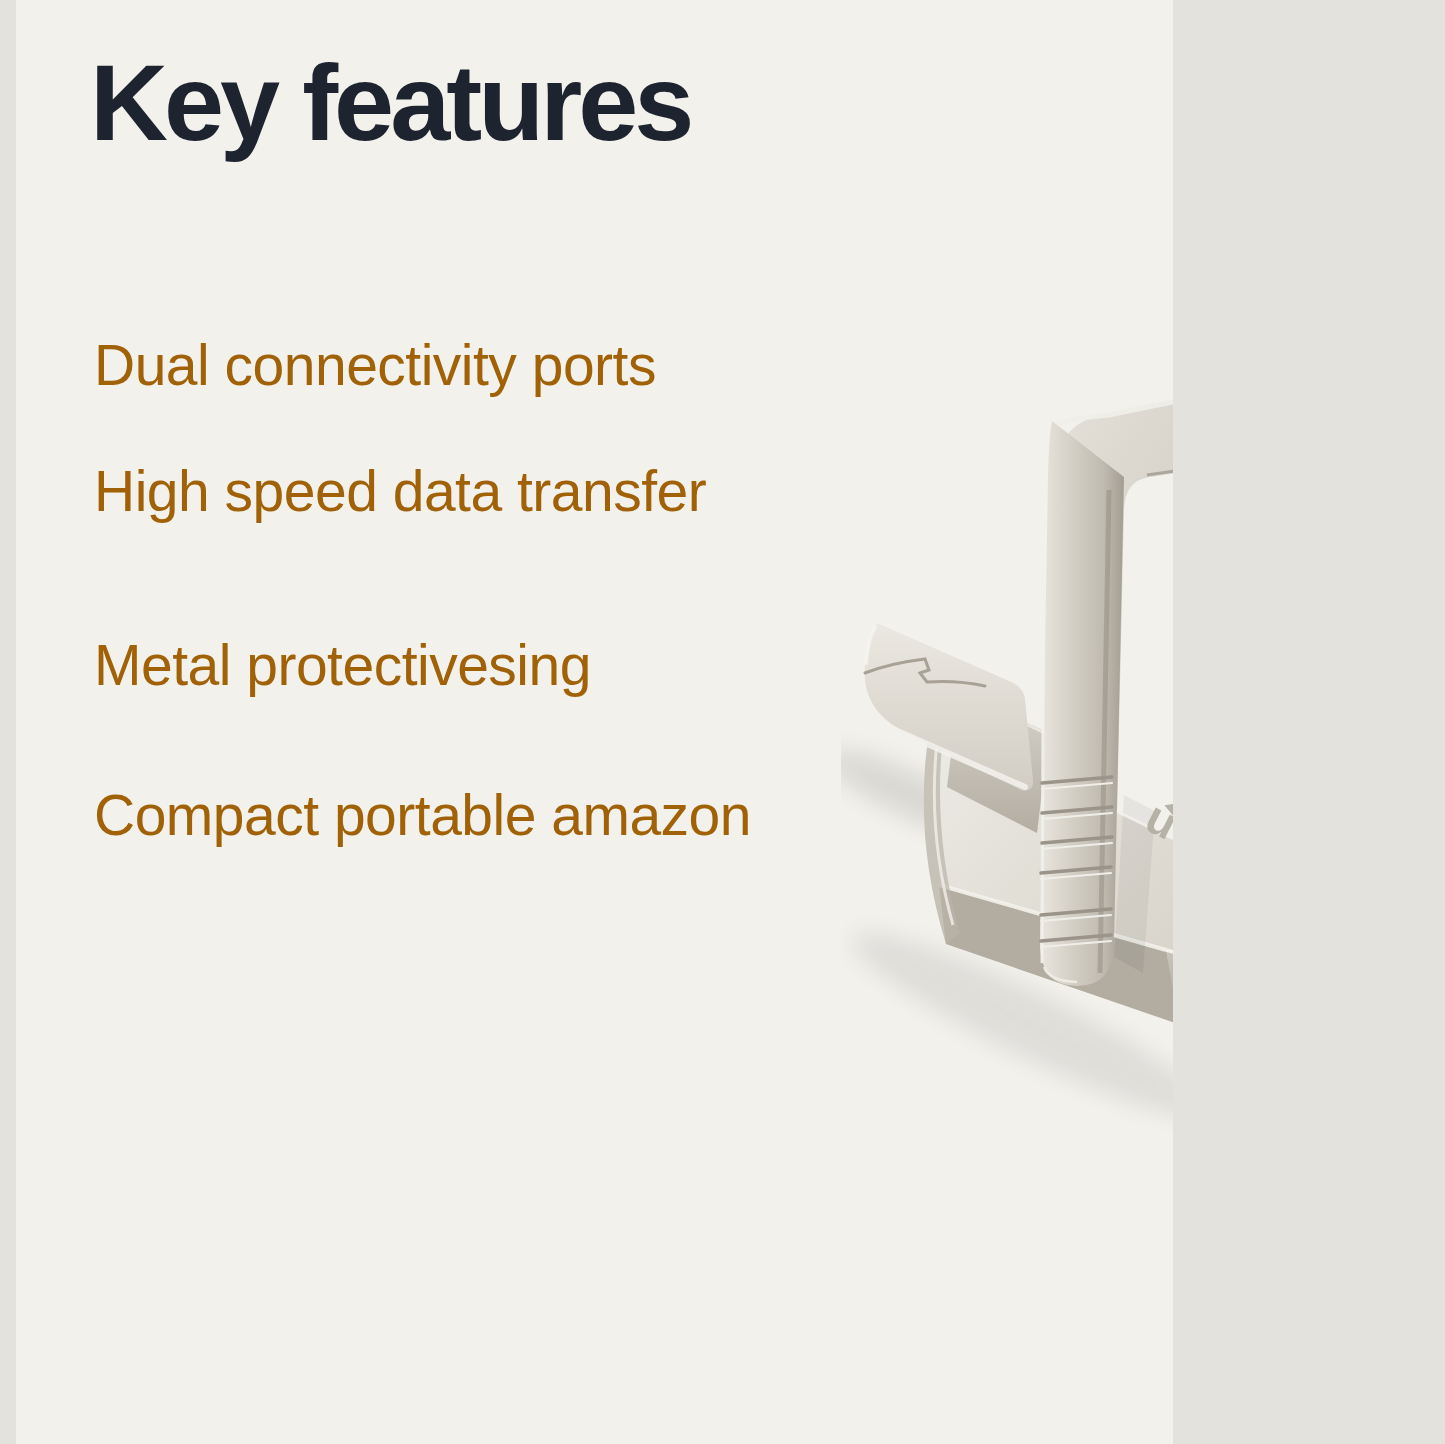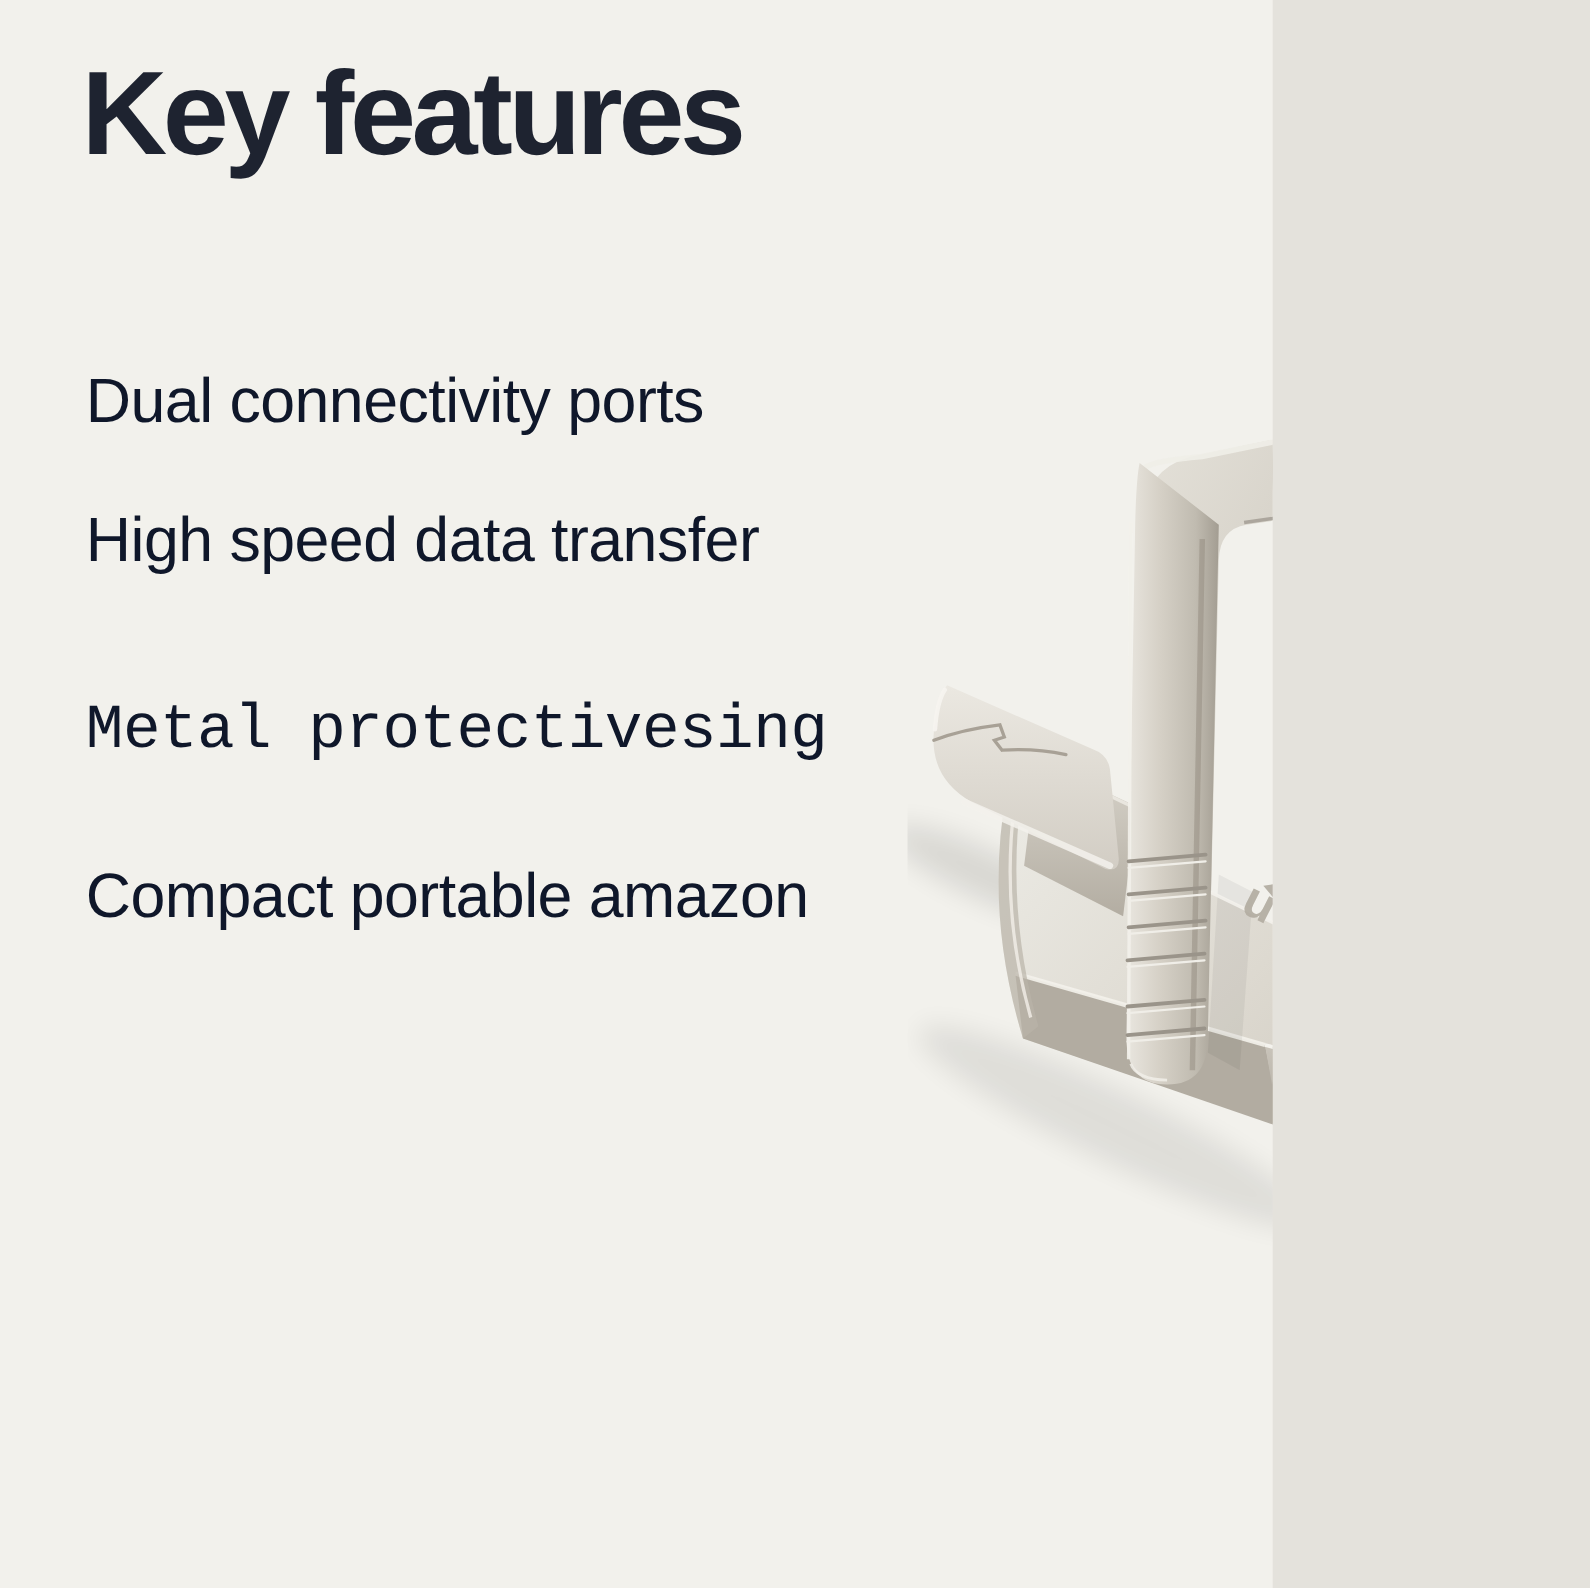--- a/index.html
+++ b/index.html
@@ -2,47 +2,48 @@
 <html><head>
 <meta charset="utf-8">
 <style>
   html,body{margin:0;padding:0;background:#e4e2dc;}
   .canvas{
     position:relative;
     width:1157px;height:1444px;
     background:#f2f1ec;
     overflow:hidden;
     font-family:"Liberation Sans", sans-serif;
+    margin-left:16px;
   }
   .page-title{
     position:absolute;
     left:74px;top:46px;
     margin:0;
     font-size:108px;
     font-weight:800;
     letter-spacing:-4px;
     color:#1e2330;
     line-height:1.05;
   }
   .feature-list{
     list-style:none;margin:0;padding:0;
   }
   .feature-item{
     position:absolute;
     left:78px;
     font-size:57px;
     font-weight:500;
     letter-spacing:-0.5px;
-    color:#0f172a;
+    color:#a16207;
     line-height:1.1;
     white-space:nowrap;
   }
   .feature-item:nth-child(1){top:334px;}
   .feature-item:nth-child(2){top:460px;}
-  .feature-item:nth-child(3){top:634px;font-family:Liberation Mono, monospace;}
+  .feature-item:nth-child(3){top:634px;}
   .feature-item:nth-child(4){top:784px;}
   .product-photo{
     position:absolute;
     left:825px;top:325px;
     width:620px;height:930px;
   }
   .engraving-text{
     font-family:"Liberation Sans", sans-serif;
     font-weight:bold;
     font-size:46px;

